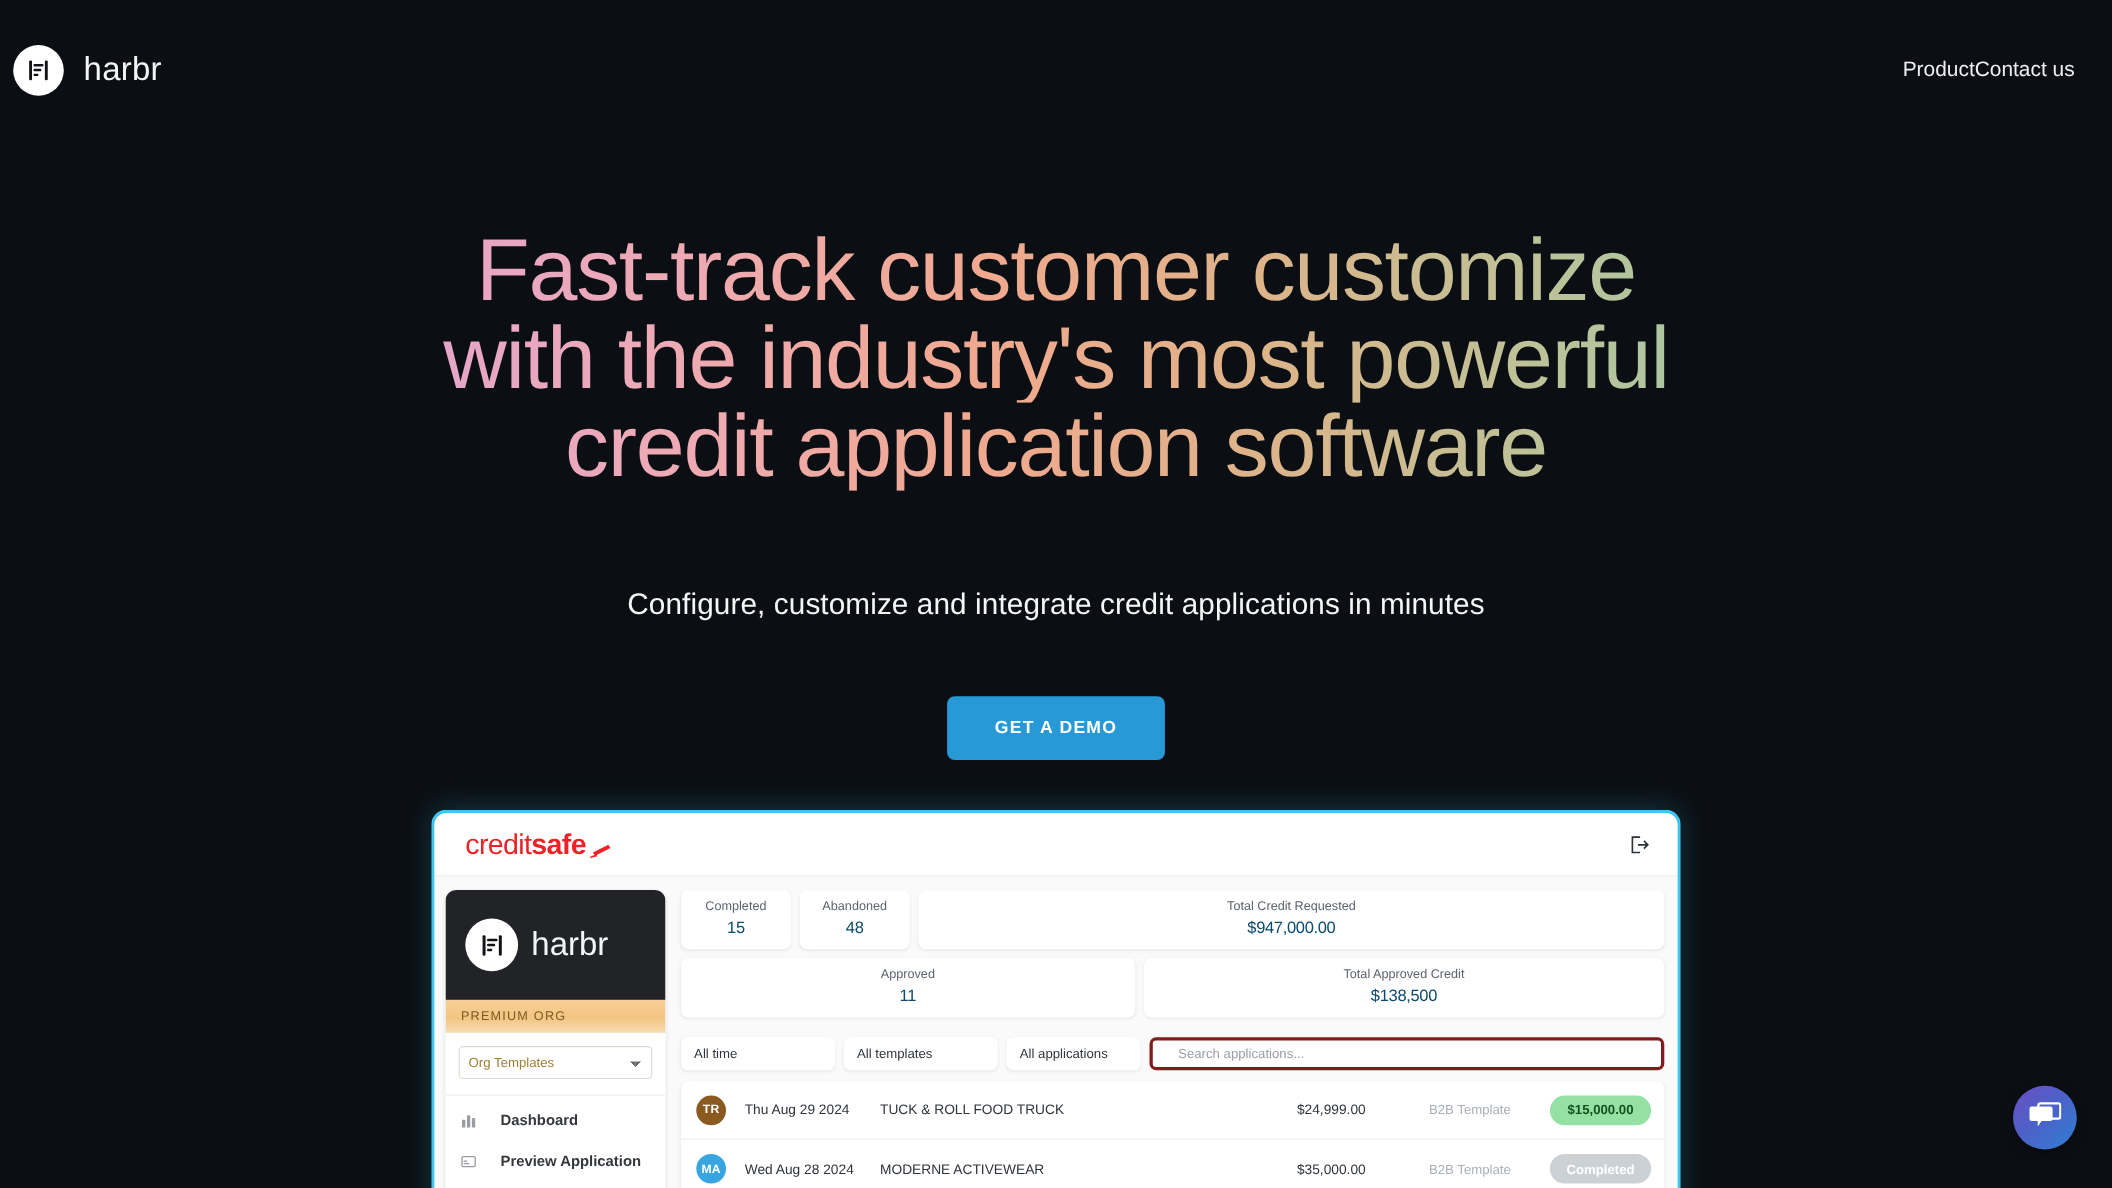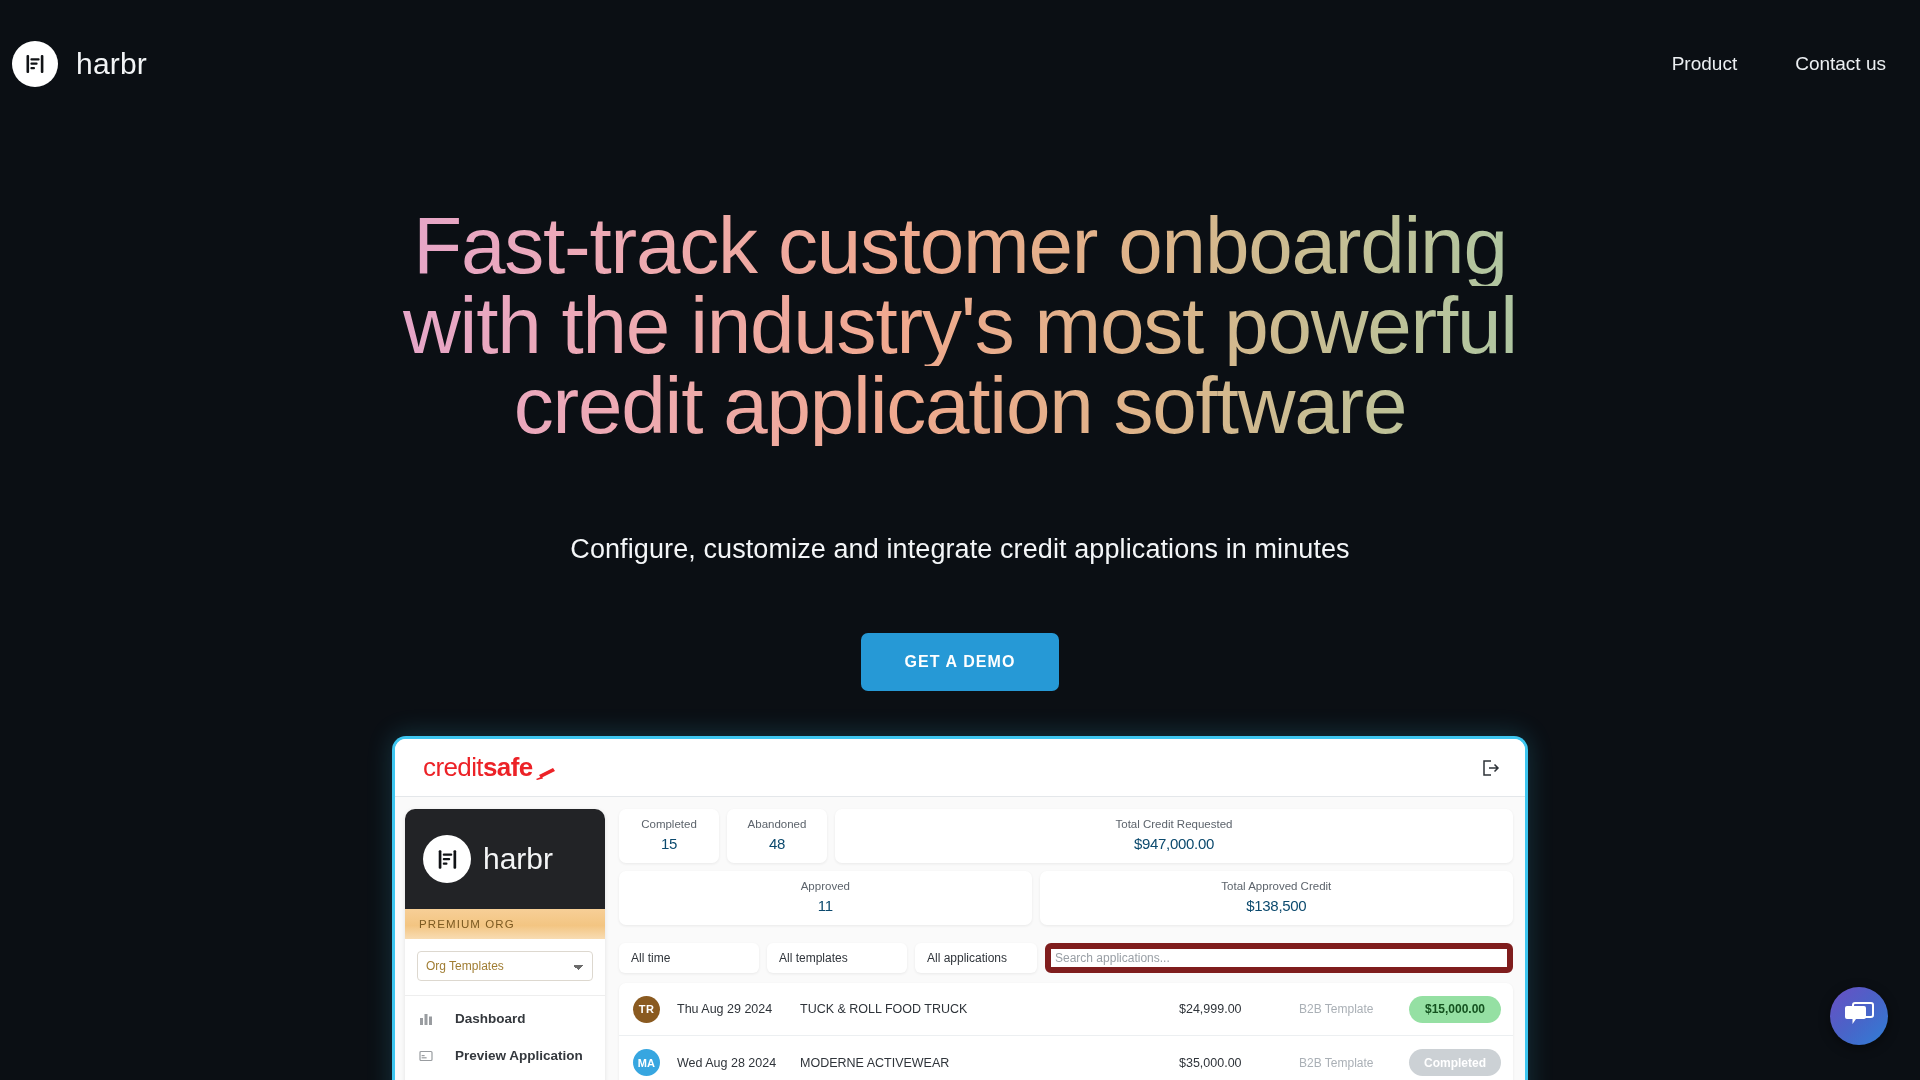--- a/index.html
+++ b/index.html
@@ -20,21 +20,21 @@
   }
   .brand { display:flex; align-items:center; gap:18px; padding-left:0px; }
   .brand-mark {
     width:46px; height:46px; border-radius:50%;
     background:#ffffff; display:flex; align-items:center; justify-content:center;
     flex:0 0 auto;
   }
   .brand-name {
     font-size:30px; color:#f2f4f6; font-weight:400; letter-spacing:.2px;
   }
-  .nav-links { display:flex; align-items:flex-start; gap:58px; padding-right:10px; }
+  .nav-links { display:flex; align-items:flex-start; padding-right:10px; }
   .nav-link {
     font-size:19px; color:#eceff2; text-decoration:none; font-weight:400;
     cursor:pointer; white-space:nowrap;
   }
 
   
   .hero { position:absolute; top:128px; left:0; width:1920px; text-align:center; }
   .headline {
     font-size:80px; line-height:80px; font-weight:400; letter-spacing:-1.2px;
     padding-top:78px;
@@ -143,22 +143,22 @@
   .w-grow { flex:1 1 auto; }
 
   .filter-row { display:flex; gap:8px; margin:18px 0 10px; }
   .filter-box {
     background:#fff; border-radius:6px; box-shadow:0 1px 3px rgba(0,0,0,.07);
     height:30px; display:flex; align-items:center; padding:0 12px;
     font-size:12px; color:#30353b; cursor:pointer;
   }
   .f1 { width:140px; } .f2 { width:140px; } .f3 { width:122px; }
   .search-box {
-    flex:1; height:30px; border:6px solid #7f1d1d; border-radius:6px;
-    background:#fff; padding:0 4px; font-size:12px; color:#30353b;
+    flex:1; height:30px; border:3px solid #7f1d1d; border-radius:6px;
+    background:#fff; padding:0 23px; font-size:12px; color:#30353b;
     font-family:"Liberation Sans", sans-serif;
   }
   .search-box::placeholder { color:#9aa0a6; }
 
   .table { background:#fff; border-radius:7px; box-shadow:0 1px 3px rgba(0,0,0,.07); overflow:hidden; }
   .trow {
     display:flex; align-items:center; height:53px;
     border-bottom:1px solid #eceff1; padding:0 12px 0 14px; cursor:pointer;
   }
   .trow:last-child { border-bottom:none; }
@@ -208,21 +208,21 @@
       <span class="brand-name">harbr</span>
     </div>
     <div class="nav-links">
       <a class="nav-link" href="#">Product</a>
       <a class="nav-link" href="#">Contact us</a>
     </div>
   </div>
 
   <div class="hero">
     <h1 class="headline">
-      <span class="hl-line">Fast-track customer onboarding</span>
+      <span class="hl-line">Fast-track customer customize</span>
       <span class="hl-line">with the industry's most powerful</span>
       <span class="hl-line">credit application software</span>
     </h1>
     <p class="subhead">Configure, customize and integrate credit applications in minutes</p>
     <div class="cta-wrap">
       <button class="cta-btn">GET A DEMO</button>
     </div>
   </div>
 
   <div class="mockup">

